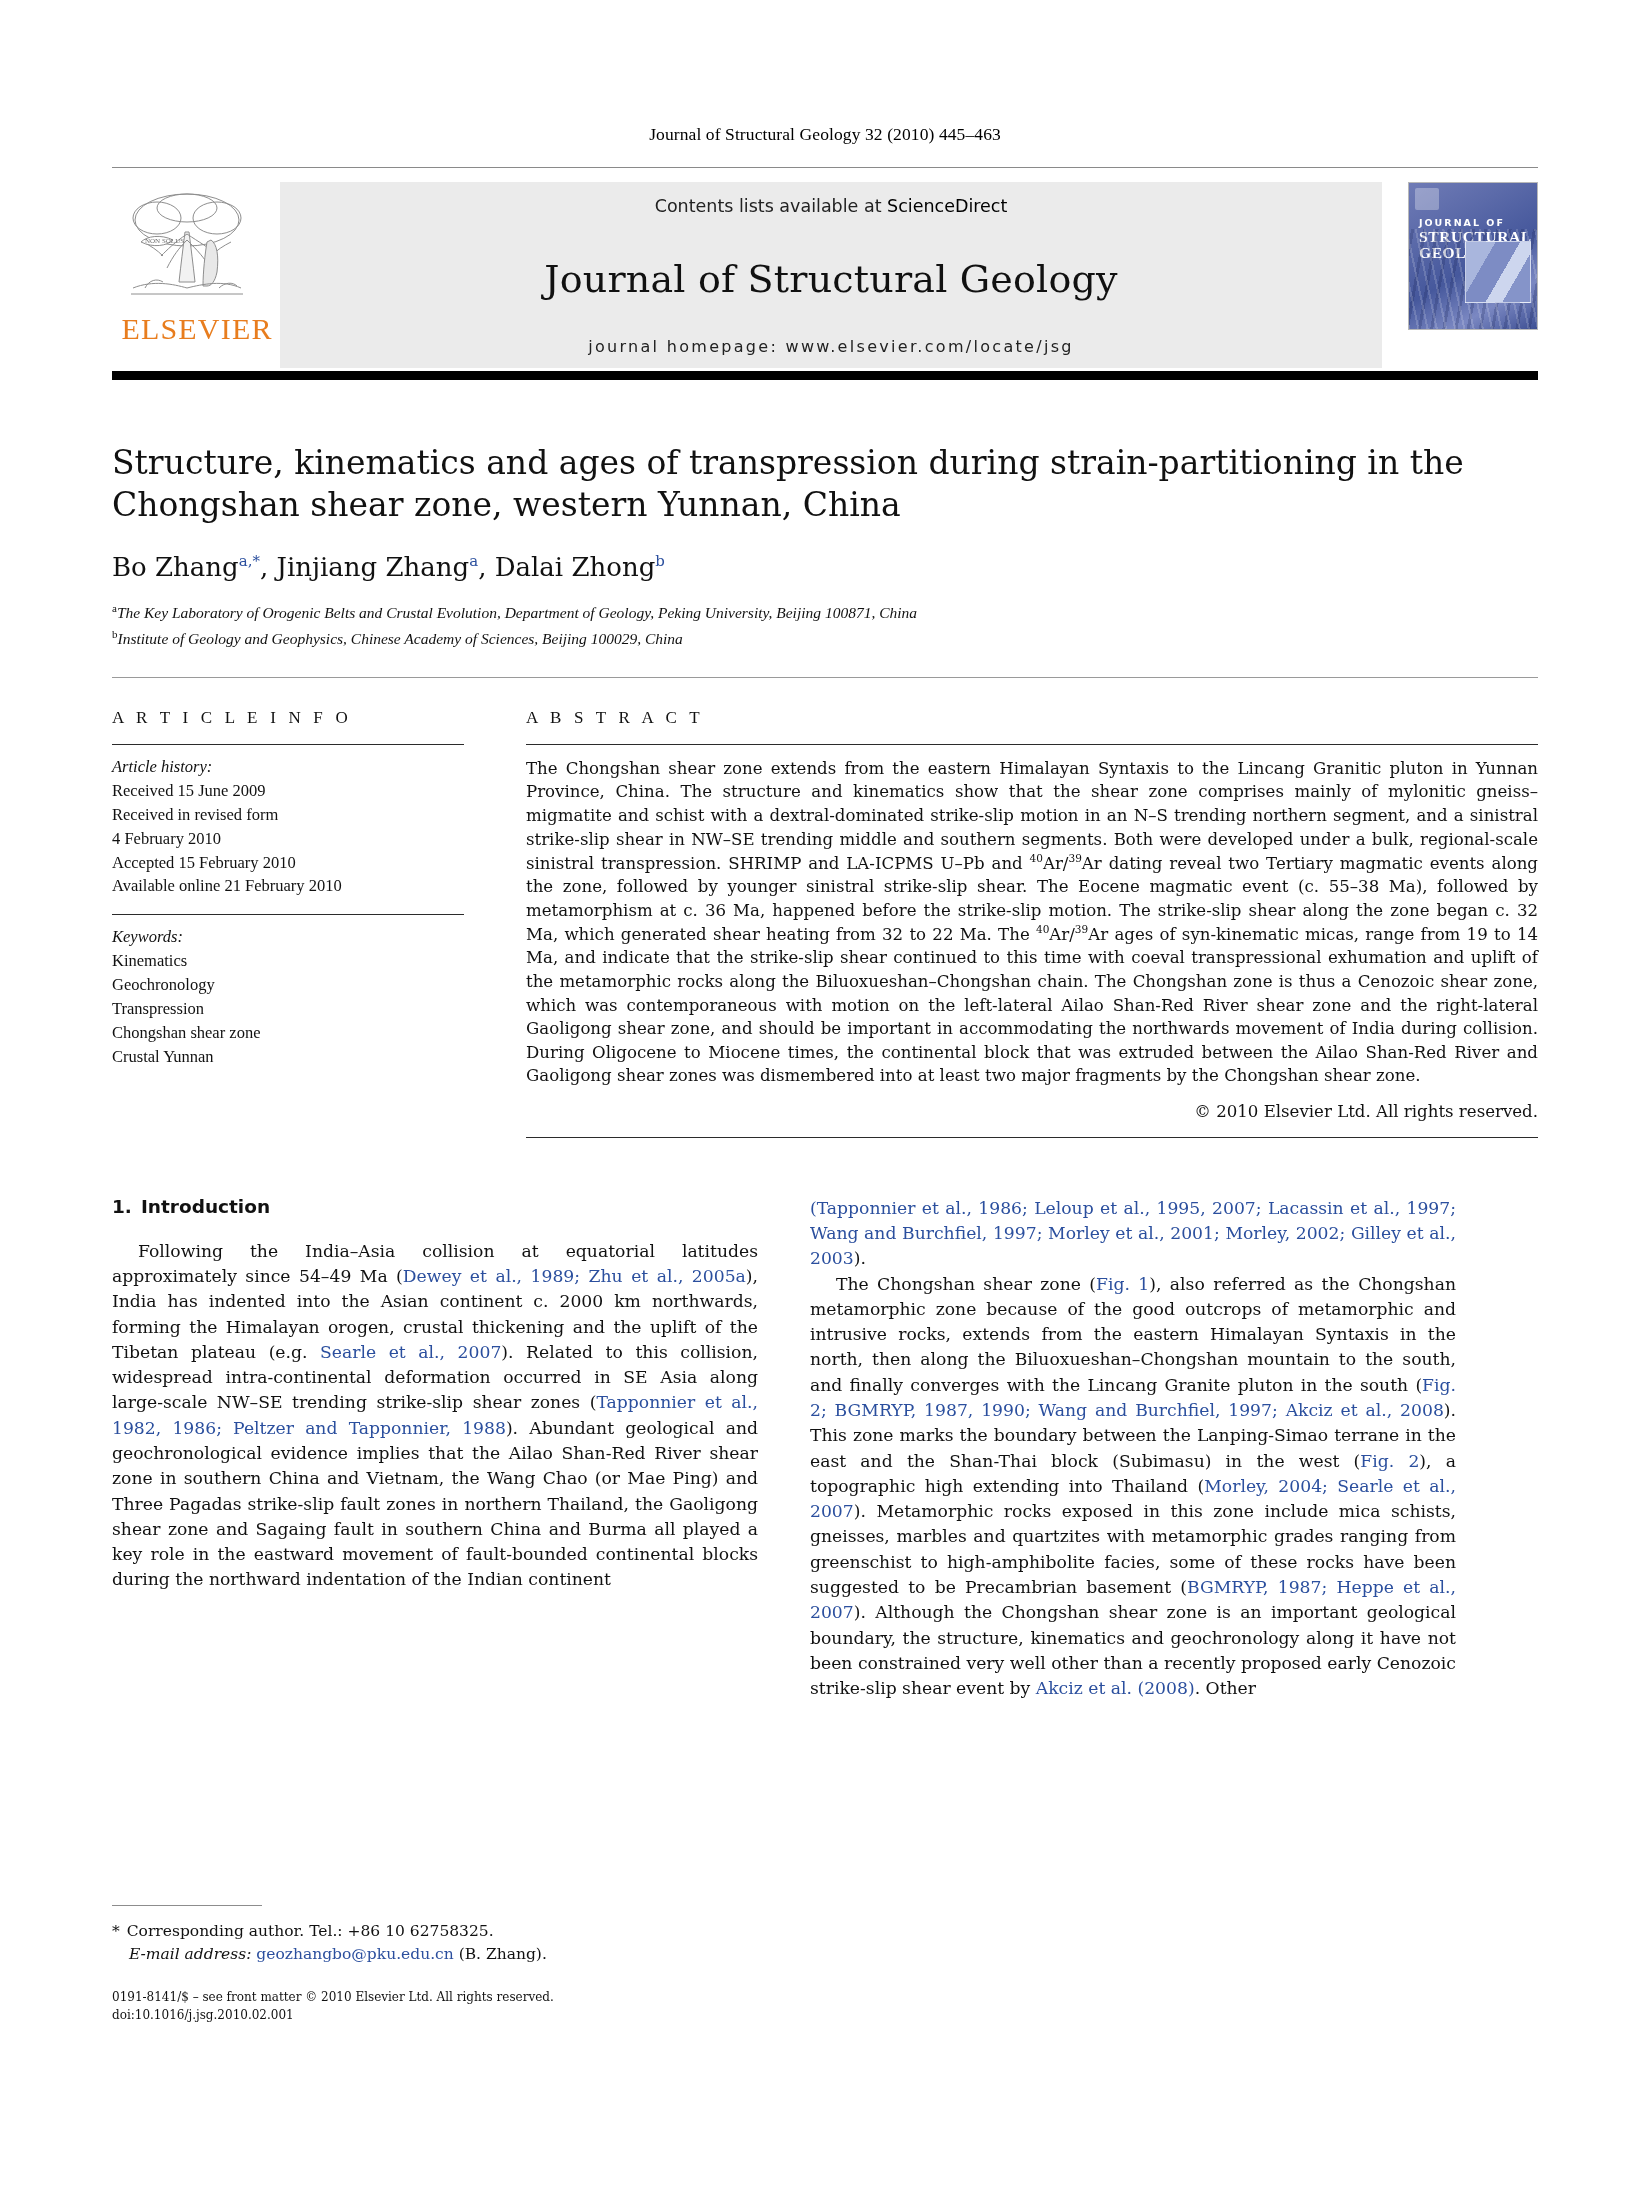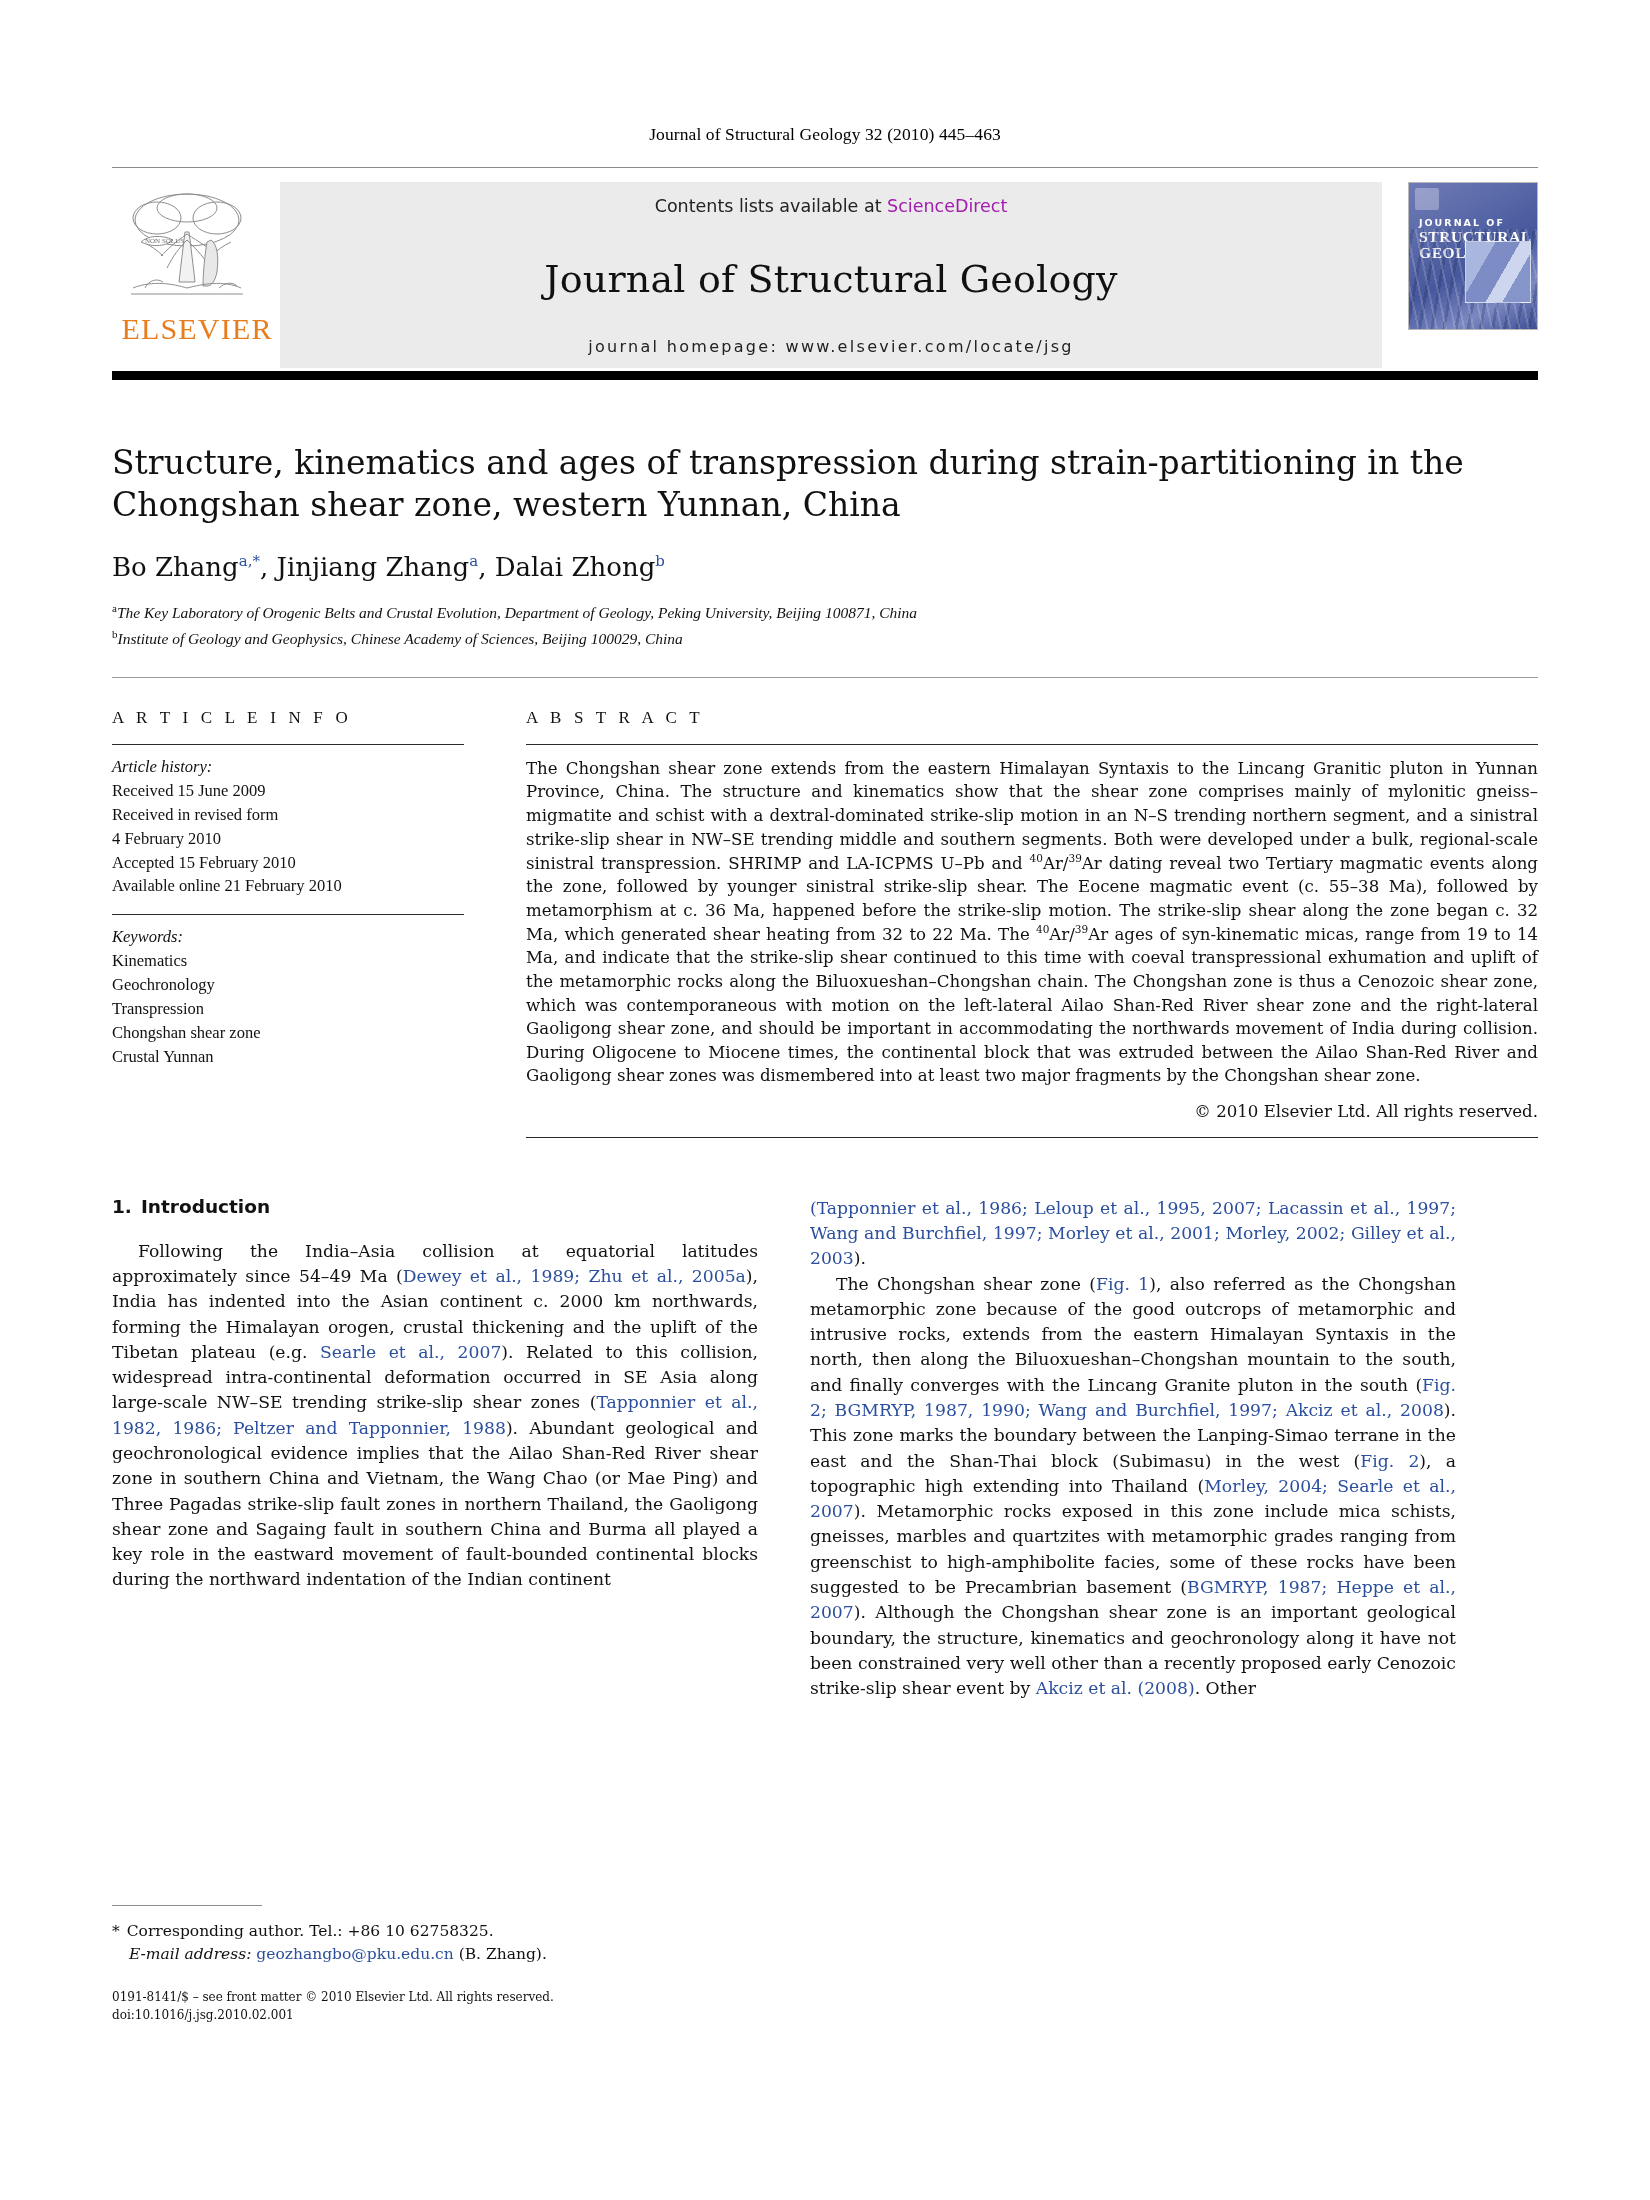--- a/index.html
+++ b/index.html
@@ -68,21 +68,21 @@
     justify-content: space-between;
     align-items: center;
     padding: 14px 0 10px 0;
     height: 186px;
   }
   .contents-line {
     font-family: "DejaVu Sans", sans-serif;
     font-size: 17.5px;
     color: #222;
   }
-  .contents-line .sd { color: #a21caf; }
+  .contents-line .sd { color: #000000; }
   .journal-title-big {
     font-family: "DejaVu Serif", serif;
     font-size: 38px;
     color: #111;
     letter-spacing: .2px;
     line-height: 1;
     margin: 4px 0 0 0;
   }
   .homepage-line {
     font-family: "DejaVu Sans", sans-serif;

